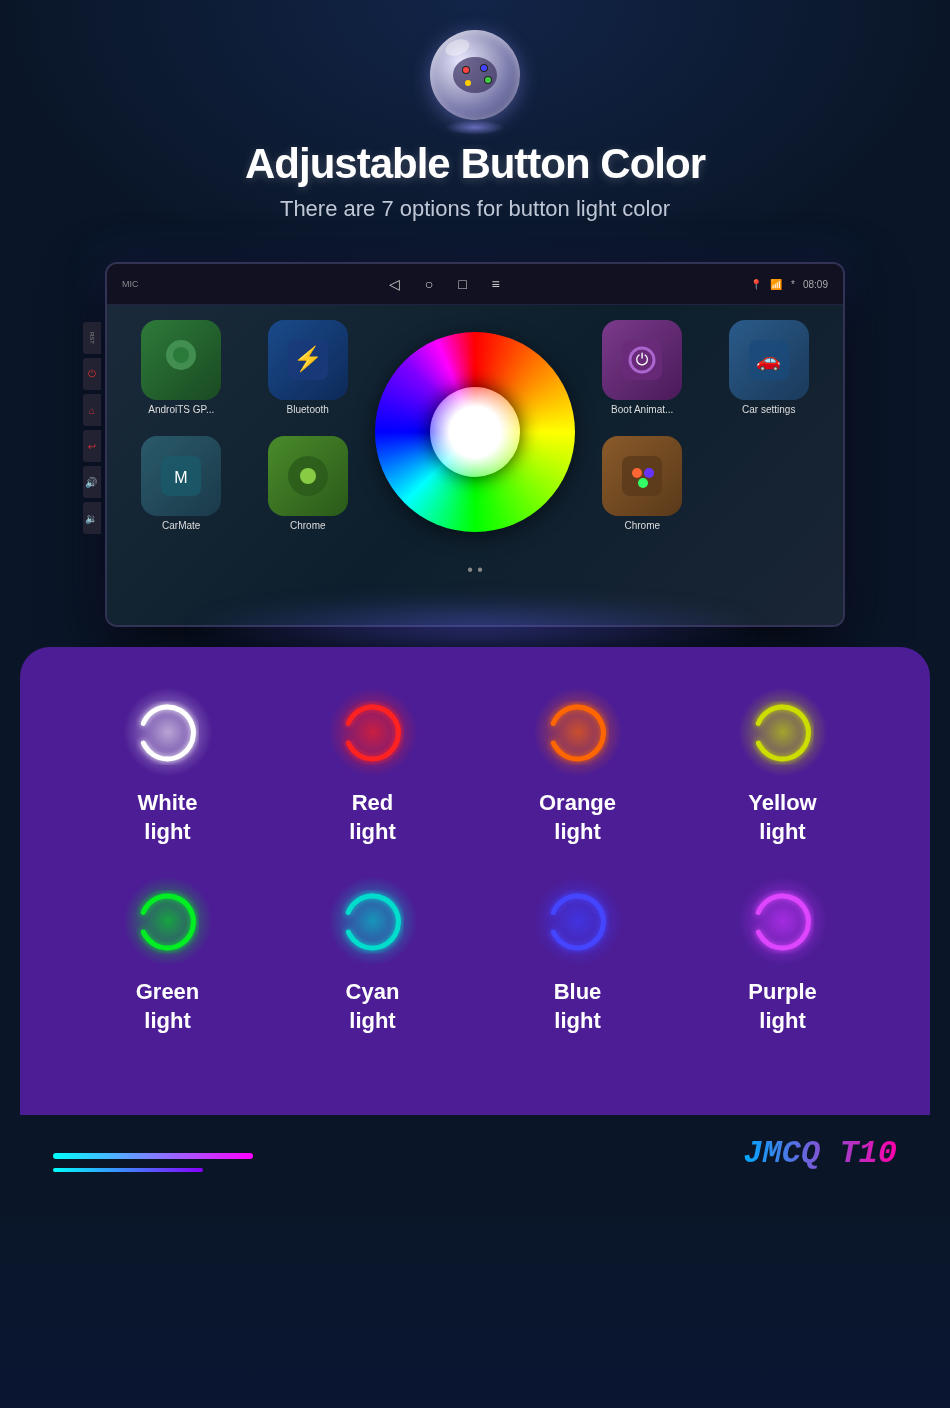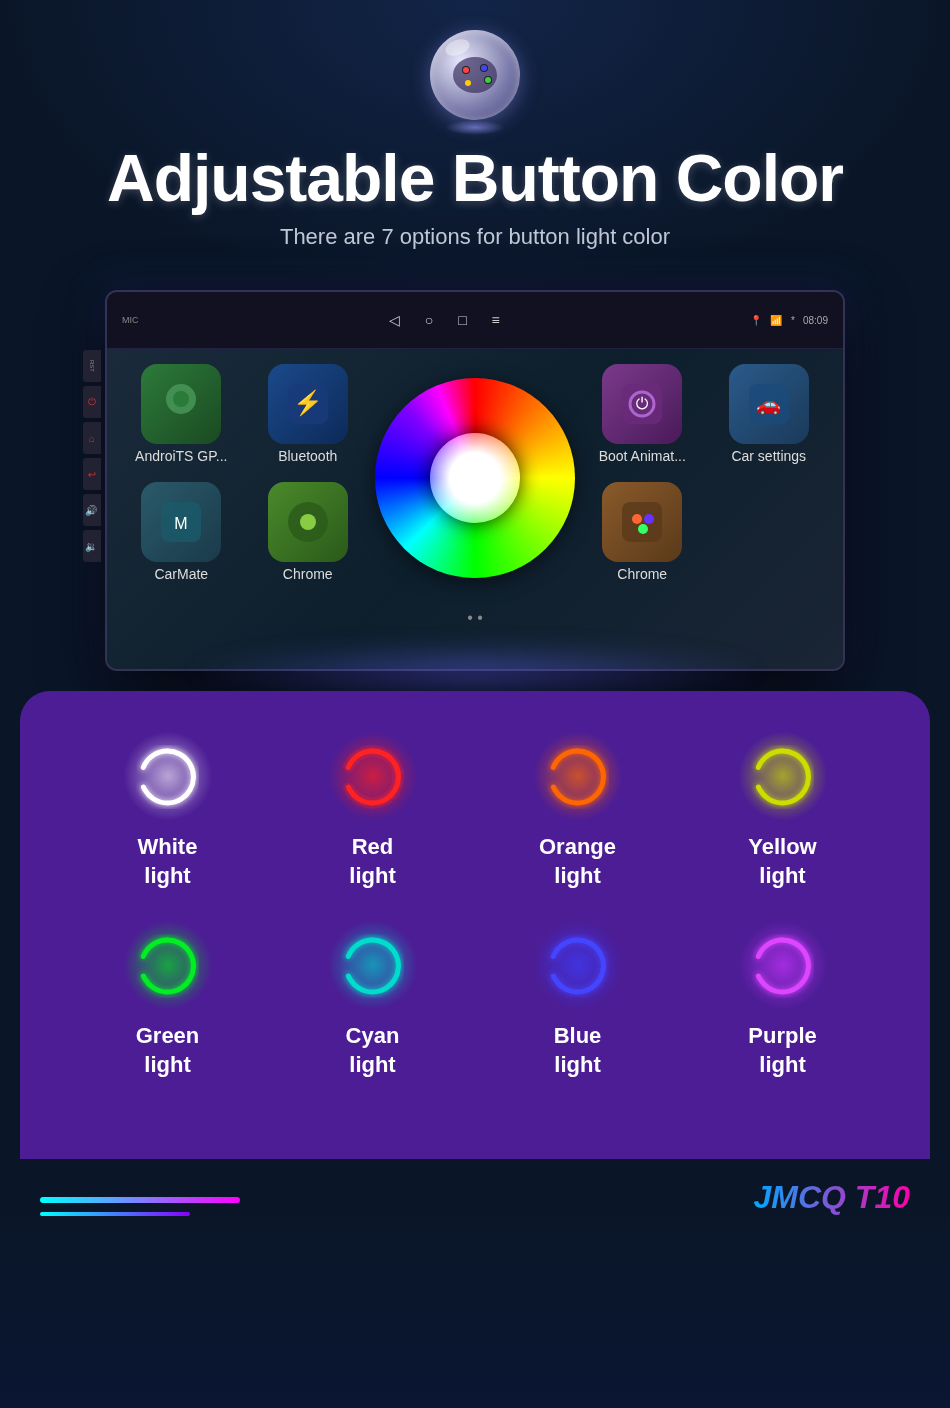--- a/index.html
+++ b/index.html
@@ -69,21 +69,21 @@
     }
 
     .palette-shadow {
       width: 60px;
       height: 15px;
       background: radial-gradient(ellipse, rgba(150,150,255,0.6), transparent 70%);
       margin: 0 auto;
     }
 
     .main-title {
-      font-size: 66px;
+      font-size: 42px;
       font-weight: 900;
       color: white;
       letter-spacing: -1px;
       margin-bottom: 8px;
       text-shadow: 0 2px 10px rgba(255,255,255,0.2);
     }
 
     .subtitle {
       font-size: 22px;
       color: #c0c8d8;
@@ -109,21 +109,21 @@
       background: #1a1a2e;
       border-radius: 12px;
       border: 2px solid #333355;
       overflow: hidden;
       position: relative;
       box-shadow: 0 20px 60px rgba(0,0,0,0.8), 0 0 40px rgba(50,50,150,0.3);
     }
 
     .device-top-bar {
       background: #111122;
-      padding: 20px 15px;
+      padding: 12px 15px;
       display: flex;
       align-items: center;
       justify-content: space-between;
       border-bottom: 1px solid #222240;
     }
 
     .device-top-left {
       font-size: 9px;
       color: #888;
       display: flex;
@@ -204,21 +204,21 @@
       display: flex;
       align-items: center;
       justify-content: center;
       font-size: 10px;
       color: white;
       position: relative;
       overflow: hidden;
     }
 
     .app-icon-label {
-      font-size: 14px;
+      font-size: 10px;
       color: #ddd;
       text-align: left;
     }
 
     .color-wheel {
       width: 200px;
       height: 200px;
       border-radius: 50%;
       background: conic-gradient(
         red 0deg,
@@ -290,23 +290,24 @@
     .light-label {
       font-size: 22px;
       font-weight: 700;
       color: white;
       text-align: center;
       line-height: 1.3;
     }
 
     
     .footer {
-      padding: 20px 40px 30px;
+      padding: 20px 53px 30px;
       position: relative;
       z-index: 1;
+      font-family: Liberation Mono, monospace;
     }
 
     .footer-bar {
       display: flex;
       align-items: flex-end;
       justify-content: space-between;
     }
 
     .color-bar {
       width: 200px;

